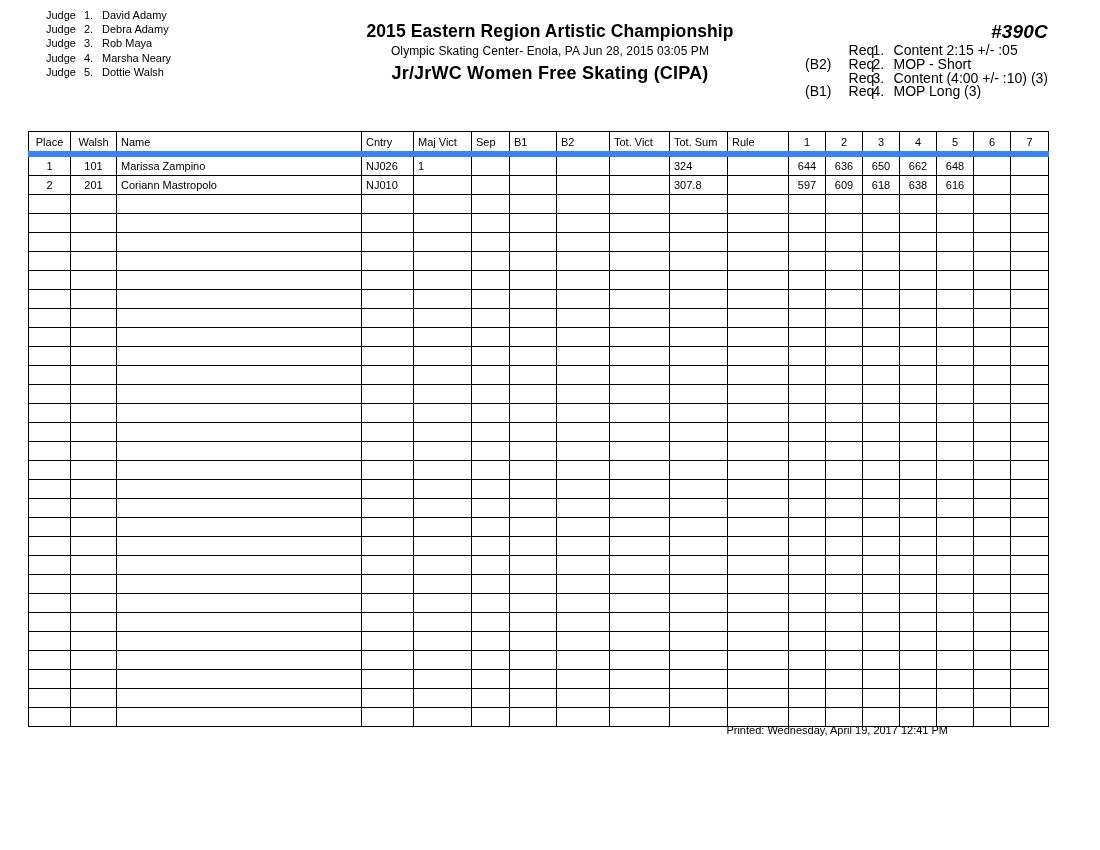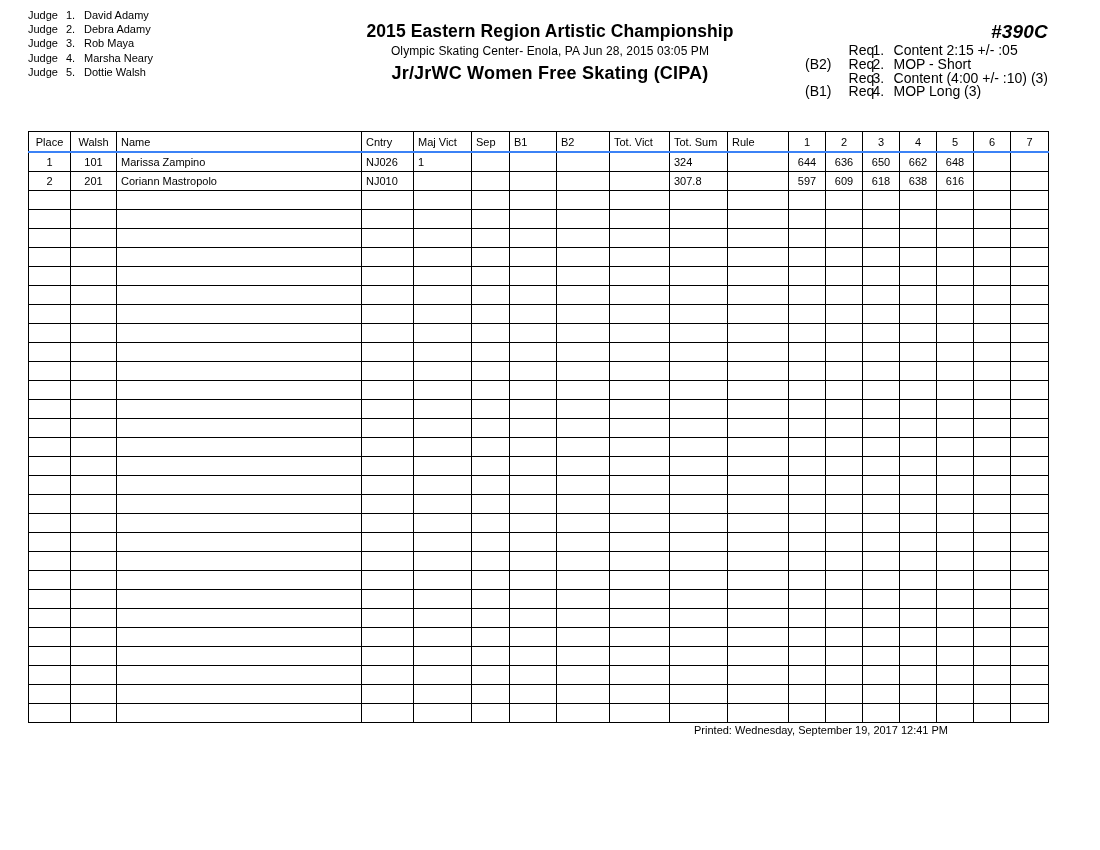--- a/index.html
+++ b/index.html
@@ -12,21 +12,21 @@
     height: 850px;
     position: relative;
     font-family: "Liberation Sans", sans-serif;
     color: #000000;
     overflow: hidden;
   }
 
   
   #judges-panel {
     position: absolute;
-    left: 28px;
+    left: 46px;
     top: 8px;
     font-size: 11px;
     line-height: 14.2px;
   }
   .judge-row { white-space: nowrap; }
   .judge-word { display: inline-block; width: 38px; }
   .judge-num  { display: inline-block; width: 18px; }
   .judge-name { display: inline-block; }
 
   
@@ -112,21 +112,21 @@
     height: 18px;
     padding: 0 0 0 4px;
     font-weight: normal;
     text-align: left;
     vertical-align: middle;
     overflow: hidden;
     white-space: nowrap;
   }
   #results-table thead th {
     height: 19px;
-    border-bottom: 2px solid #3b82f6;
+    border-bottom: 6px solid #3b82f6;
   }
   #results-table td.num,
   #results-table th.num {
     text-align: center;
     padding: 0;
   }
   #results-table td.jsc,
   #results-table th.jsc {
     text-align: center;
     padding: 0;
@@ -811,13 +811,13 @@
         <td class="jsc">&nbsp;</td>
         <td class="jsc">&nbsp;</td>
         <td class="jsc">&nbsp;</td>
         <td class="jsc">&nbsp;</td>
         <td class="jsc">&nbsp;</td>
         <td class="jsc">&nbsp;</td>
       </tr>
     </tbody>
 </table>
 
-<div id="print-footer">Printed:  Wednesday, September 19, 2017  12:41 PM</div>
+<div id="print-footer">Printed:  Wednesday, April 19, 2017  12:41 PM</div>
 
 </body></html>

